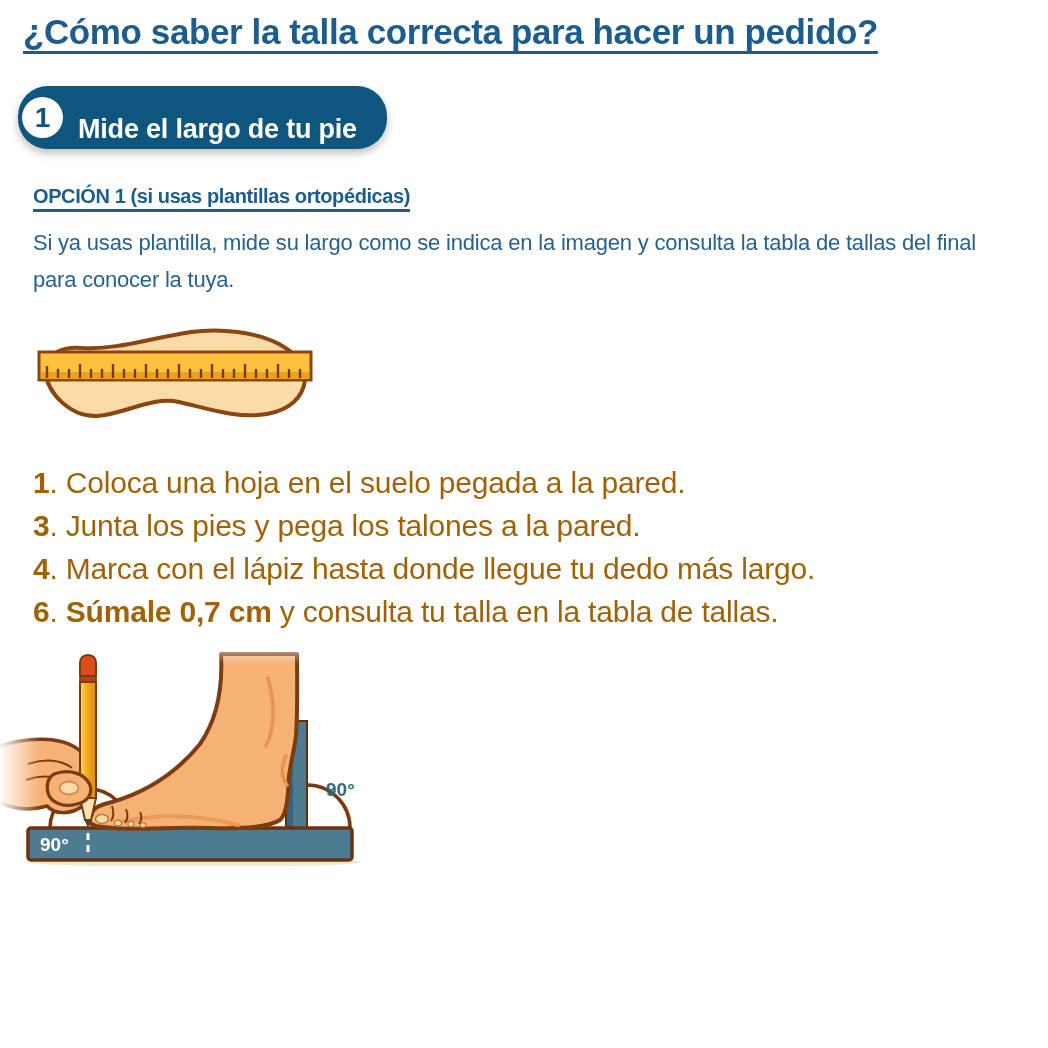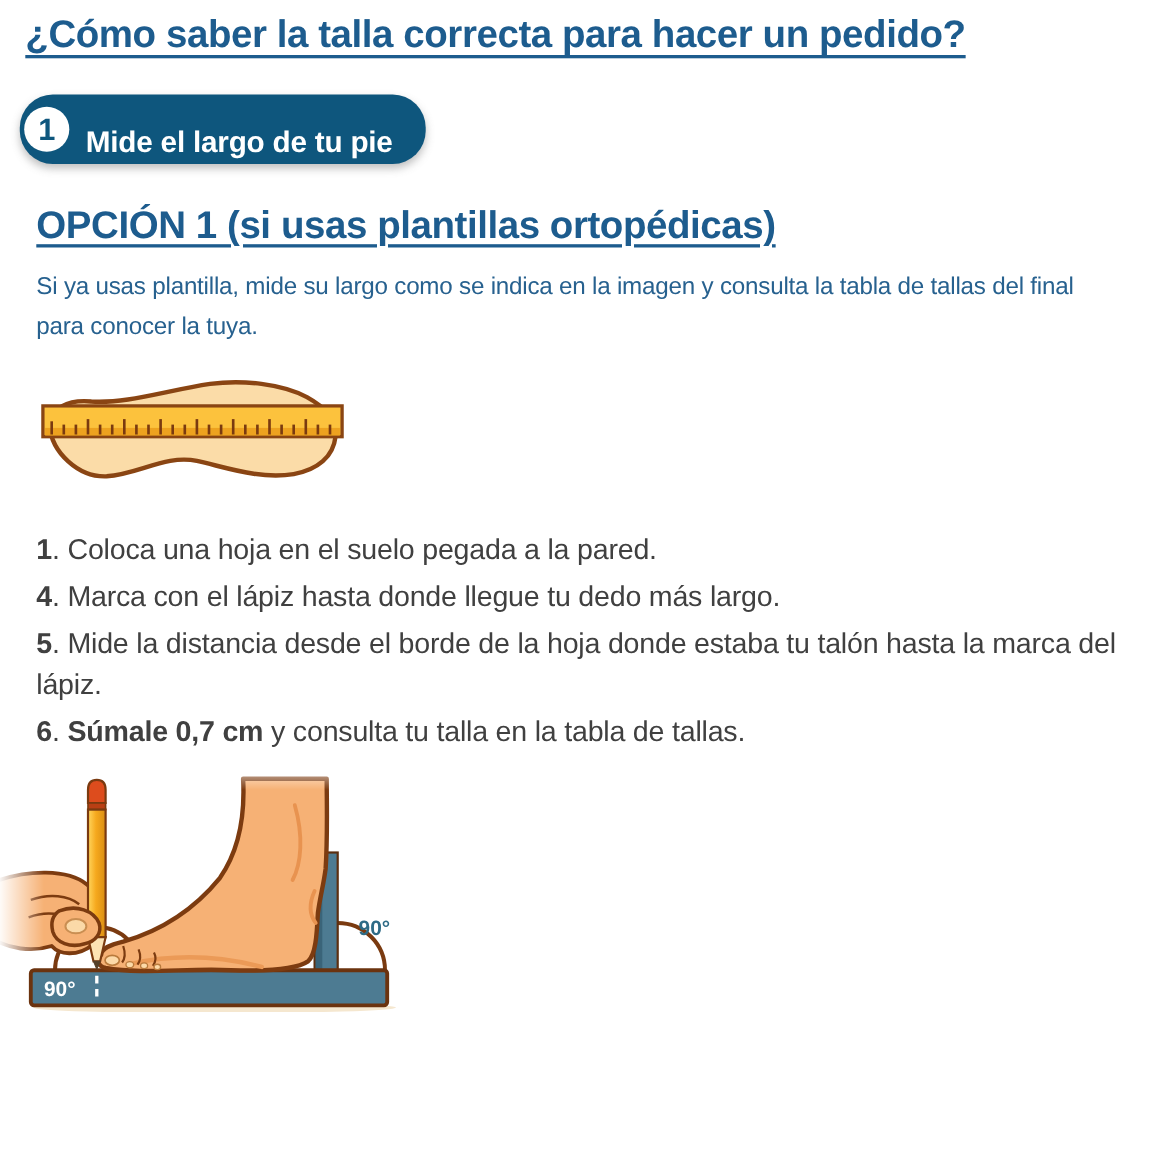--- a/index.html
+++ b/index.html
@@ -45,21 +45,21 @@
     color: #ffffff;
     font-weight: 700;
     font-size: 27px;
     margin-left: 15px;
     letter-spacing: -0.2px;
     margin-top: 24px;
   }
 
   .option-heading {
     margin: 36px 0 0 10px;
-    font-size: 35px;
+    font-size: 20px;
     font-weight: 800;
     letter-spacing: -0.4px;
     color: #1d5c8e;
     text-decoration: underline;
     text-decoration-thickness: 3px;
     text-underline-offset: 6px;
   }
   .option-heading.second { margin-top: 26px; }
 
   .body-text {
@@ -68,23 +68,23 @@
     font-size: 22px;
     line-height: 37px;
     color: #27618f;
     letter-spacing: -0.2px;
   }
 
   .insole-figure { margin: 24px 0 0 8px; display: block; }
 
   .steps-list { margin: 20px 0 0 10px; max-width: 995px; }
   .step-line {
-    font-size: 26px;
+    font-size: 30px;
     line-height: 37px;
-    color: #404040;
+    color: #a16207;
     letter-spacing: -0.2px;
     margin-bottom: 6px;
   }
   .step-line .n { font-weight: 800; }
   .step-line .b { font-weight: 800; margin-top: 28px; }
 
   .foot-figure { margin: 6px 0 0 -23px; display: block; }
 
   svg text { font-family: "Liberation Sans", sans-serif; }
 </style>
@@ -137,22 +137,22 @@
           <line x1="247" y1="56" x2="247" y2="42"></line>
         <line x1="258" y1="56" x2="258" y2="47"></line>
           <line x1="269" y1="56" x2="269" y2="47"></line>
       </g>
     </g>
   </svg>
 
 
   <div class="steps-list">
     <div class="step-line"><span class="n">1</span><span>. Coloca una hoja en el suelo pegada a la pared.</span><span class="b"></span><span></span></div>
+    <div class="step-line"><span class="n">3</span><span>. Junta los pies y pega los talones a la pared.</span><span class="b"></span><span></span></div>
     <div class="step-line"><span class="n">4</span><span>. Marca con el lápiz hasta donde llegue tu dedo más largo.</span><span class="b"></span><span></span></div>
-    <div class="step-line"><span class="n">5</span><span>. Mide la distancia desde el borde de la hoja donde estaba tu talón hasta la marca del lápiz.</span><span class="b"></span><span></span></div>
     <div class="step-line"><span class="n">6</span><span>. </span><span class="b">Súmale 0,7 cm</span><span> y consulta tu talla en la tabla de tallas.</span></div>
   </div>
 
   
   <svg class="foot-figure" width="400" height="230" viewBox="0 0 400 230" aria-hidden="true">
     <defs>
       <linearGradient id="fadeL" x1="0" y1="0" x2="1" y2="0">
         <stop offset="0" stop-color="#ffffff" stop-opacity="1"></stop>
         <stop offset="1" stop-color="#ffffff" stop-opacity="0"></stop>
       </linearGradient>

